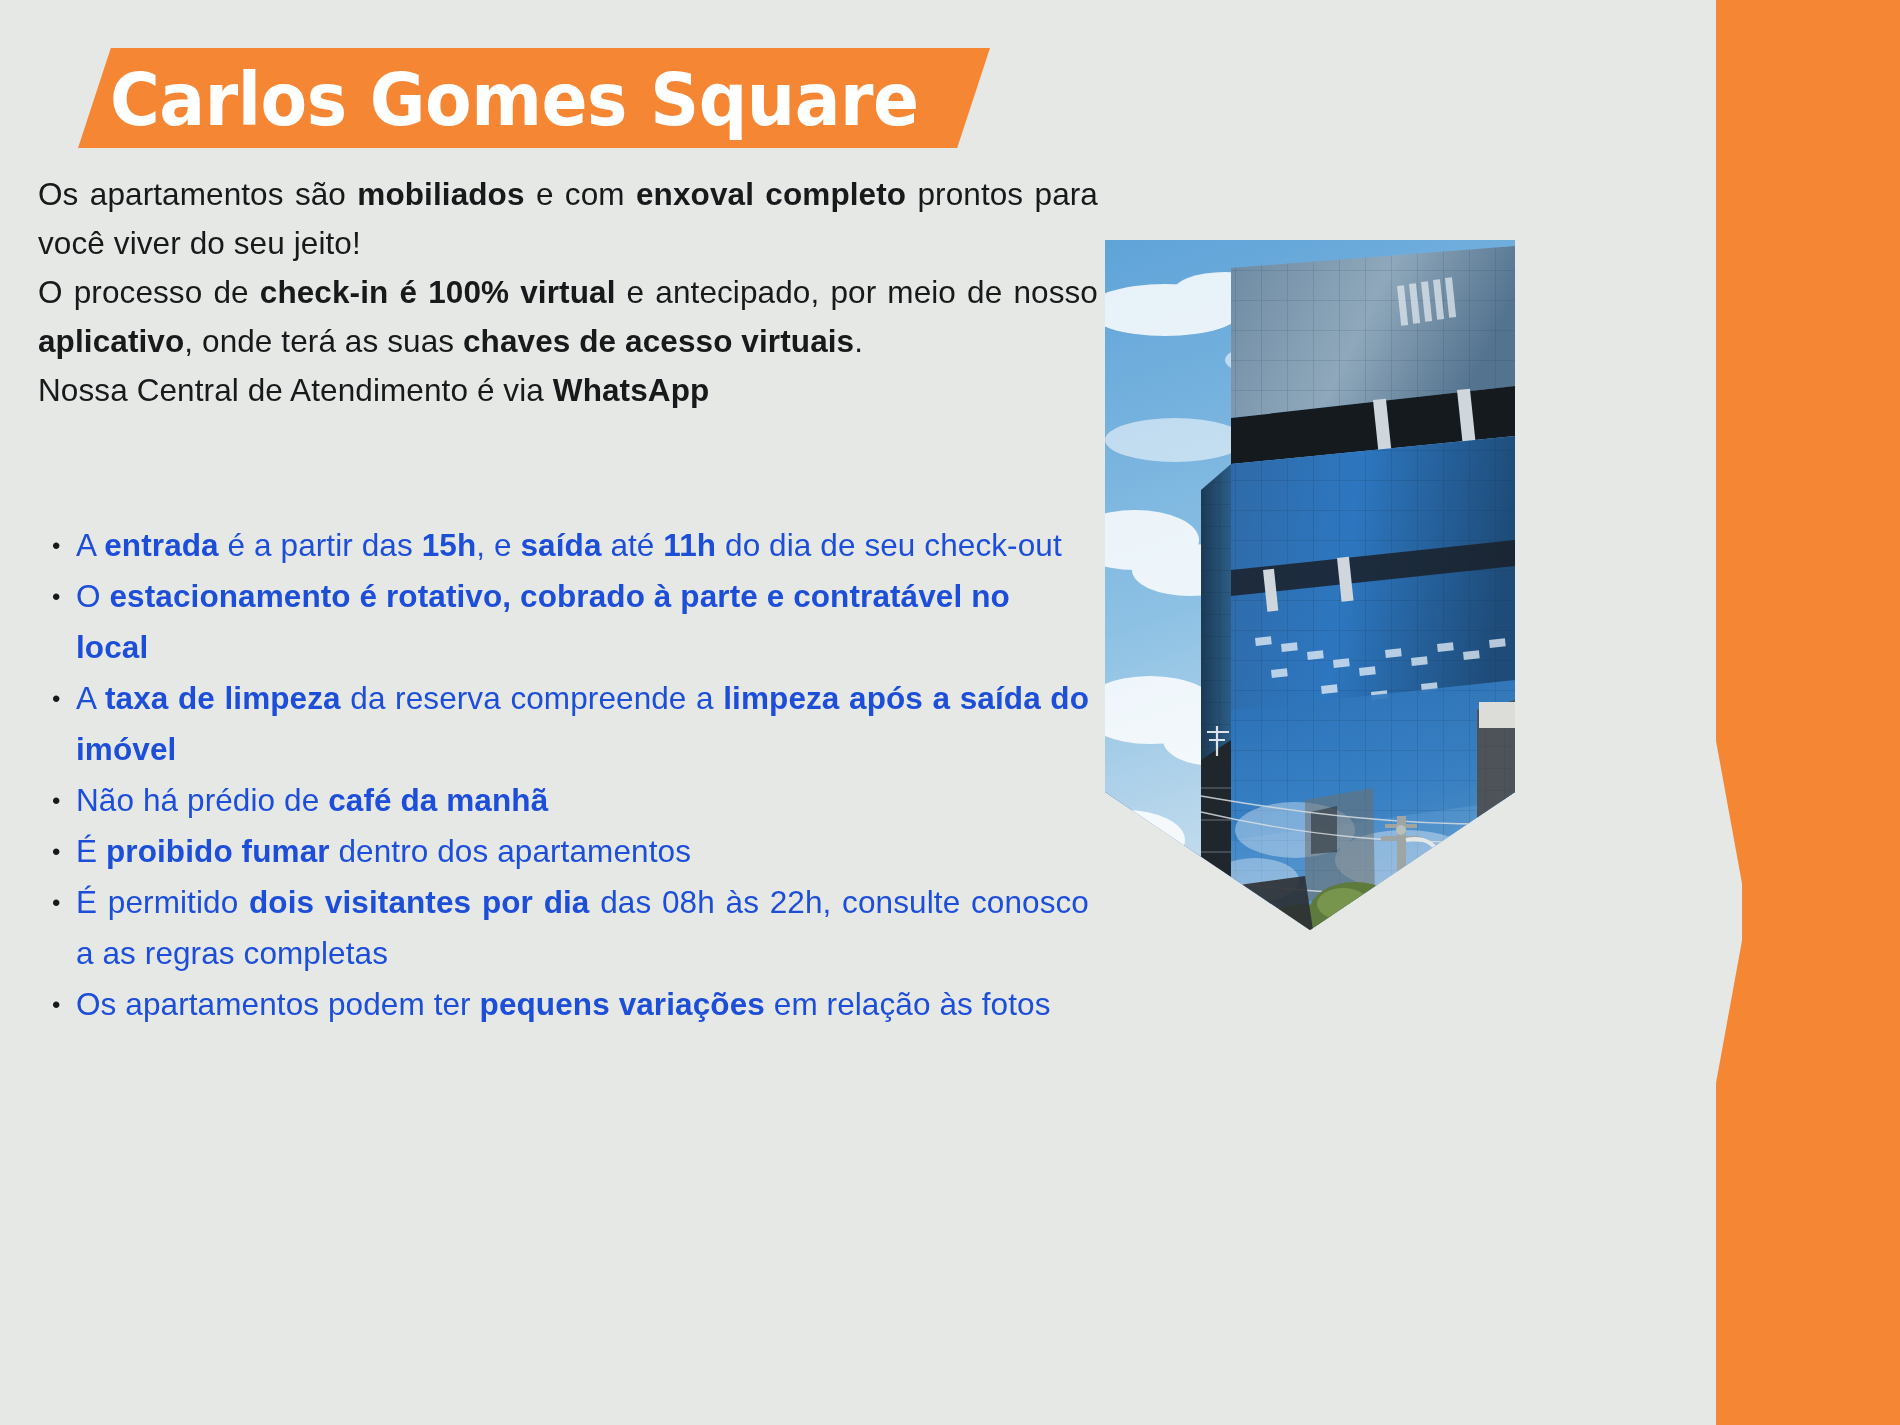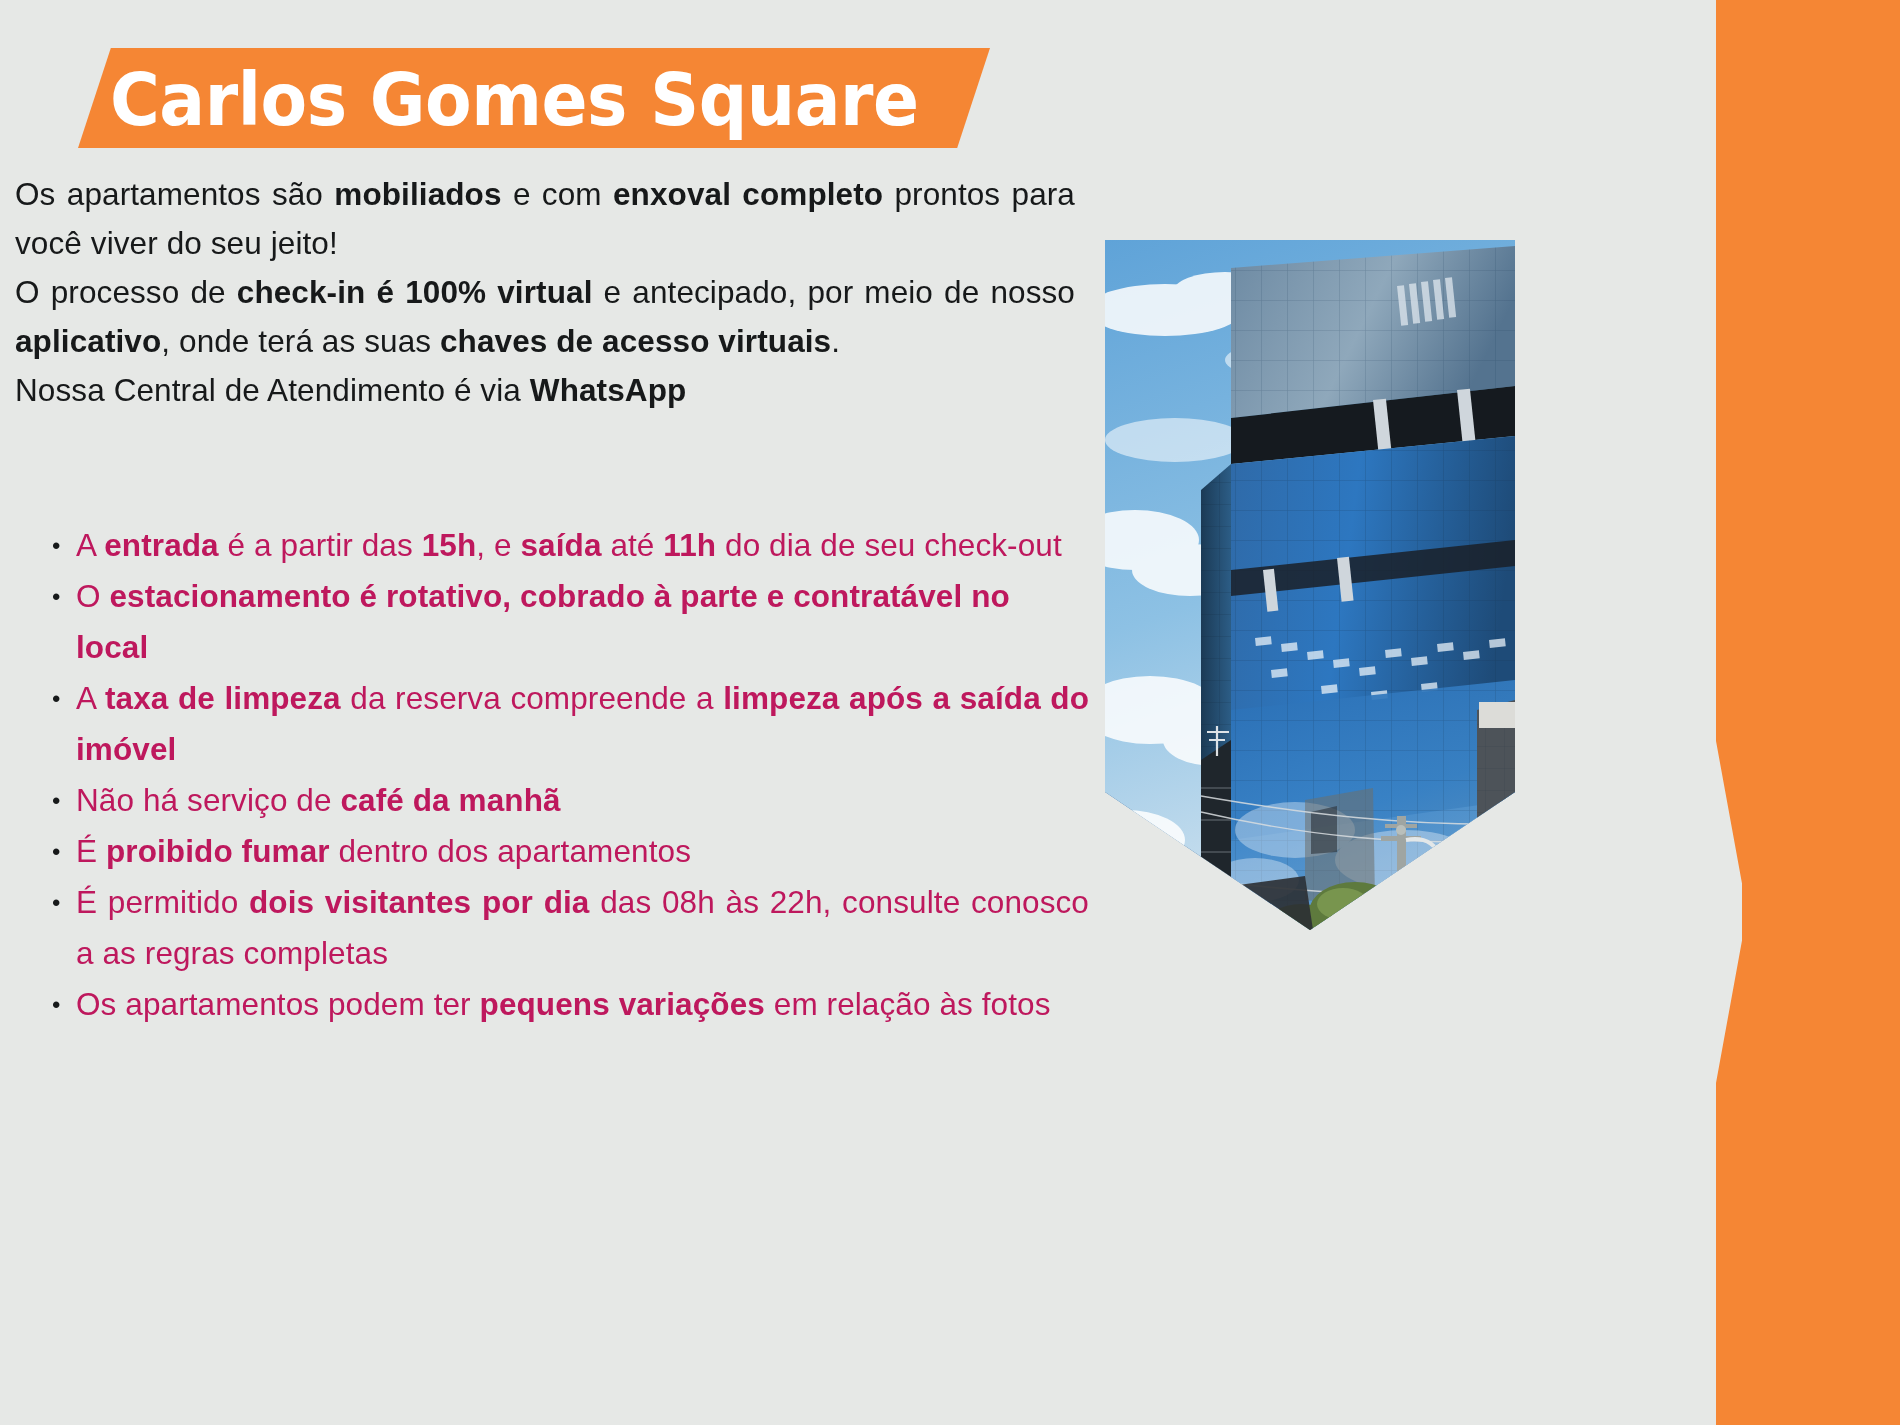--- a/index.html
+++ b/index.html
@@ -57,21 +57,21 @@
     letter-spacing: -0.5px;
     white-space: nowrap;
     z-index: 4;
     transform: scaleX(0.93);
     transform-origin: left center;
   }
 
   
   .intro {
     position: absolute;
-    left: 15px;
+    left: 38px;
     top: 170px;
     width: 1060px;
     z-index: 2;
   }
   .intro p {
     margin: 0;
     color: #17191a;
     font-family: "Liberation Sans", sans-serif;
     font-size: 31.5px;
     line-height: 49px;
@@ -92,21 +92,21 @@
     width: 1045px;
     margin: 0;
     padding: 0;
     list-style: none;
     z-index: 2;
   }
   .rules li {
     position: relative;
     margin: 0 0 0 0;
     padding: 0 0 0 32px;
-    color: #be185d;
+    color: #1d4ed8;
     font-family: "Liberation Sans", sans-serif;
     font-size: 31.5px;
     line-height: 51px;
     letter-spacing: 0.1px;
     font-weight: 400;
   }
   .rules li::before {
     content: "\2022";
     position: absolute;
     left: 8px;
@@ -150,21 +150,21 @@
 <div class="intro">
   <p class="j"><span>Os apartamentos  são </span><b>mobiliados</b><span> e com </span><b>enxoval completo</b><span> prontos para você viver do seu jeito!</span></p>
   <p class="j"><span>O processo de </span><b>check-in é 100% virtual</b><span> e antecipado, por meio de nosso </span><b>aplicativo</b><span>, onde terá as suas </span><b>chaves de acesso virtuais</b><span>.</span></p>
   <p><span>Nossa Central de Atendimento é via </span><b>WhatsApp</b></p>
 </div>
 
 <ul class="rules">
   <li><span>A </span><b>entrada</b><span> é a partir das </span><b>15h</b><span>, e </span><b>saída</b><span> até </span><b>11h</b><span> do dia de seu check-out</span></li>
   <li><span>O </span><b>estacionamento é rotativo, cobrado à parte e contratável no local</b></li>
   <li class="j"><span>A </span><b>taxa de limpeza</b><span> da reserva compreende a </span><b>limpeza após a saída do imóvel</b></li>
-  <li><span>Não há serviço de </span><b>café da manhã</b></li>
+  <li><span>Não há prédio de </span><b>café da manhã</b></li>
   <li><span>É </span><b>proibido fumar</b><span> dentro dos apartamentos</span></li>
   <li class="j"><span>É permitido </span><b>dois visitantes por dia</b><span> das 08h às 22h, consulte conosco a as regras completas</span></li>
   <li><span>Os apartamentos podem ter </span><b>pequens variações</b><span> em relação às fotos</span></li>
 </ul>
 
 <div class="photo">
   <svg viewBox="0 0 410 690" preserveAspectRatio="xMidYMid slice">
     <defs>
       <linearGradient id="sky" x1="0" y1="0" x2="0.2" y2="1">
         <stop offset="0%" stop-color="#5fa3d8"></stop>

